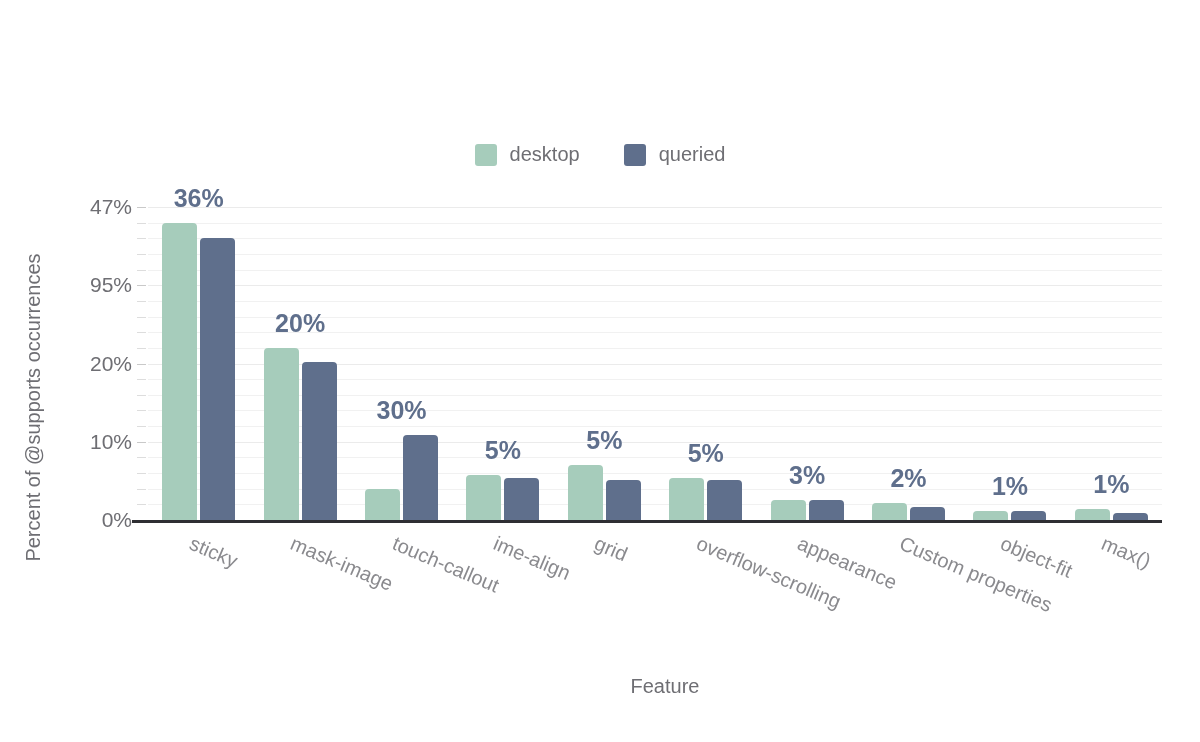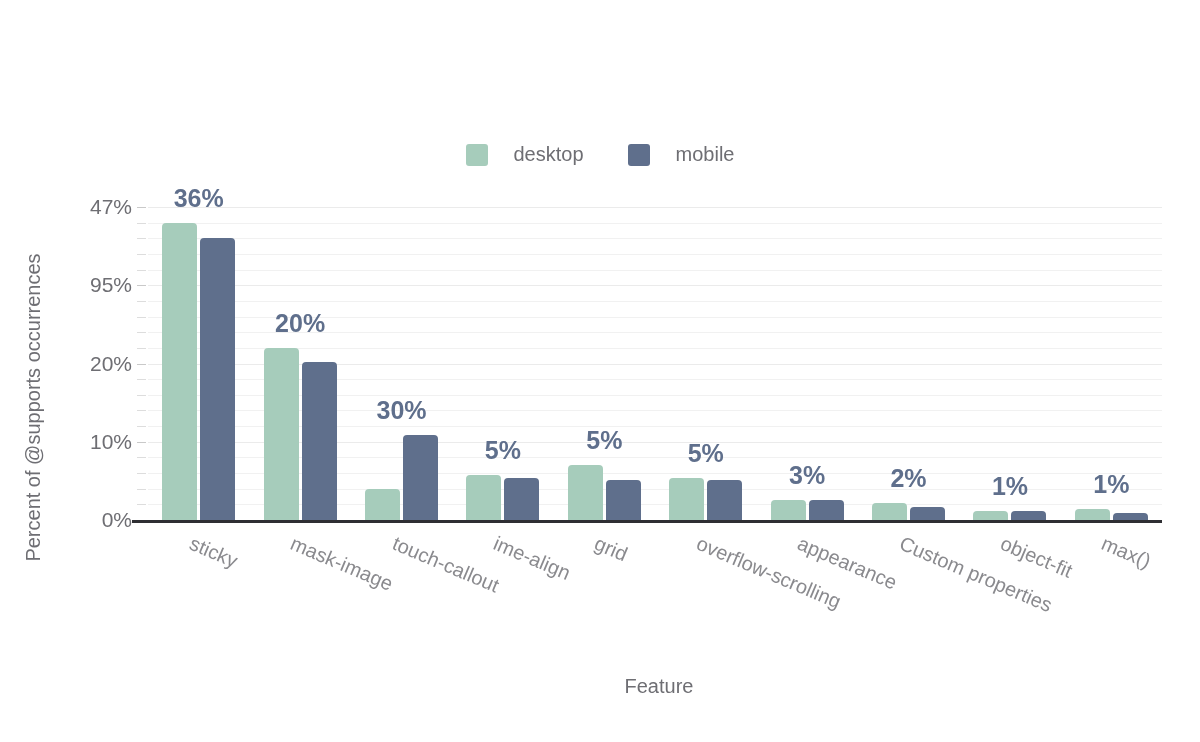--- a/index.html
+++ b/index.html
@@ -50,21 +50,21 @@
     left: 0;
     width: 1200px;
     display: flex;
     justify-content: center;
     align-items: center;
     gap: 44px;
   }
   .legend-item {
     display: flex;
     align-items: center;
-    gap: 26px;
+    gap: 13px;
   }
   .legend-swatch {
     width: 22px;
     height: 22px;
     border-radius: 3px;
     display: block;
   }
   .legend-label {
     font-size: 20px;
     color: #6e6e73;
@@ -209,42 +209,42 @@
     transform: translateX(-4px) rotate(23deg);
     font-size: 20px;
     color: #8a8a8e;
     white-space: nowrap;
     text-align: left;
   }
 
   .x-axis-title {
     position: absolute;
     top: 675px;
-    left: 152px;
+    left: 158px;
     width: 1014px;
     text-align: center;
     font-size: 20px;
     color: #6e6e73;
   }
 </style>
 </head>
 <body>
 
 <div id="chart-root">
 
 
 
   <div class="legend" id="legend">
       <div class="legend-item">
         <span class="legend-swatch" style="background: rgb(166, 204, 187);"></span>
         <span class="legend-label">desktop</span>
       </div>
       <div class="legend-item">
         <span class="legend-swatch" style="background: rgb(95, 111, 140);"></span>
-        <span class="legend-label">mobile</span>
+        <span class="legend-label">queried</span>
       </div>
     </div>
 
   <div class="y-axis-title">
     <span>Percent of @supports occurrences</span>
   </div>
 
   <div class="y-labels" id="y-labels">
       <div class="lbl" style="top: 313px;">0%</div>
       <div class="lbl" style="top: 234.75px; text-align: right;">10%</div>

